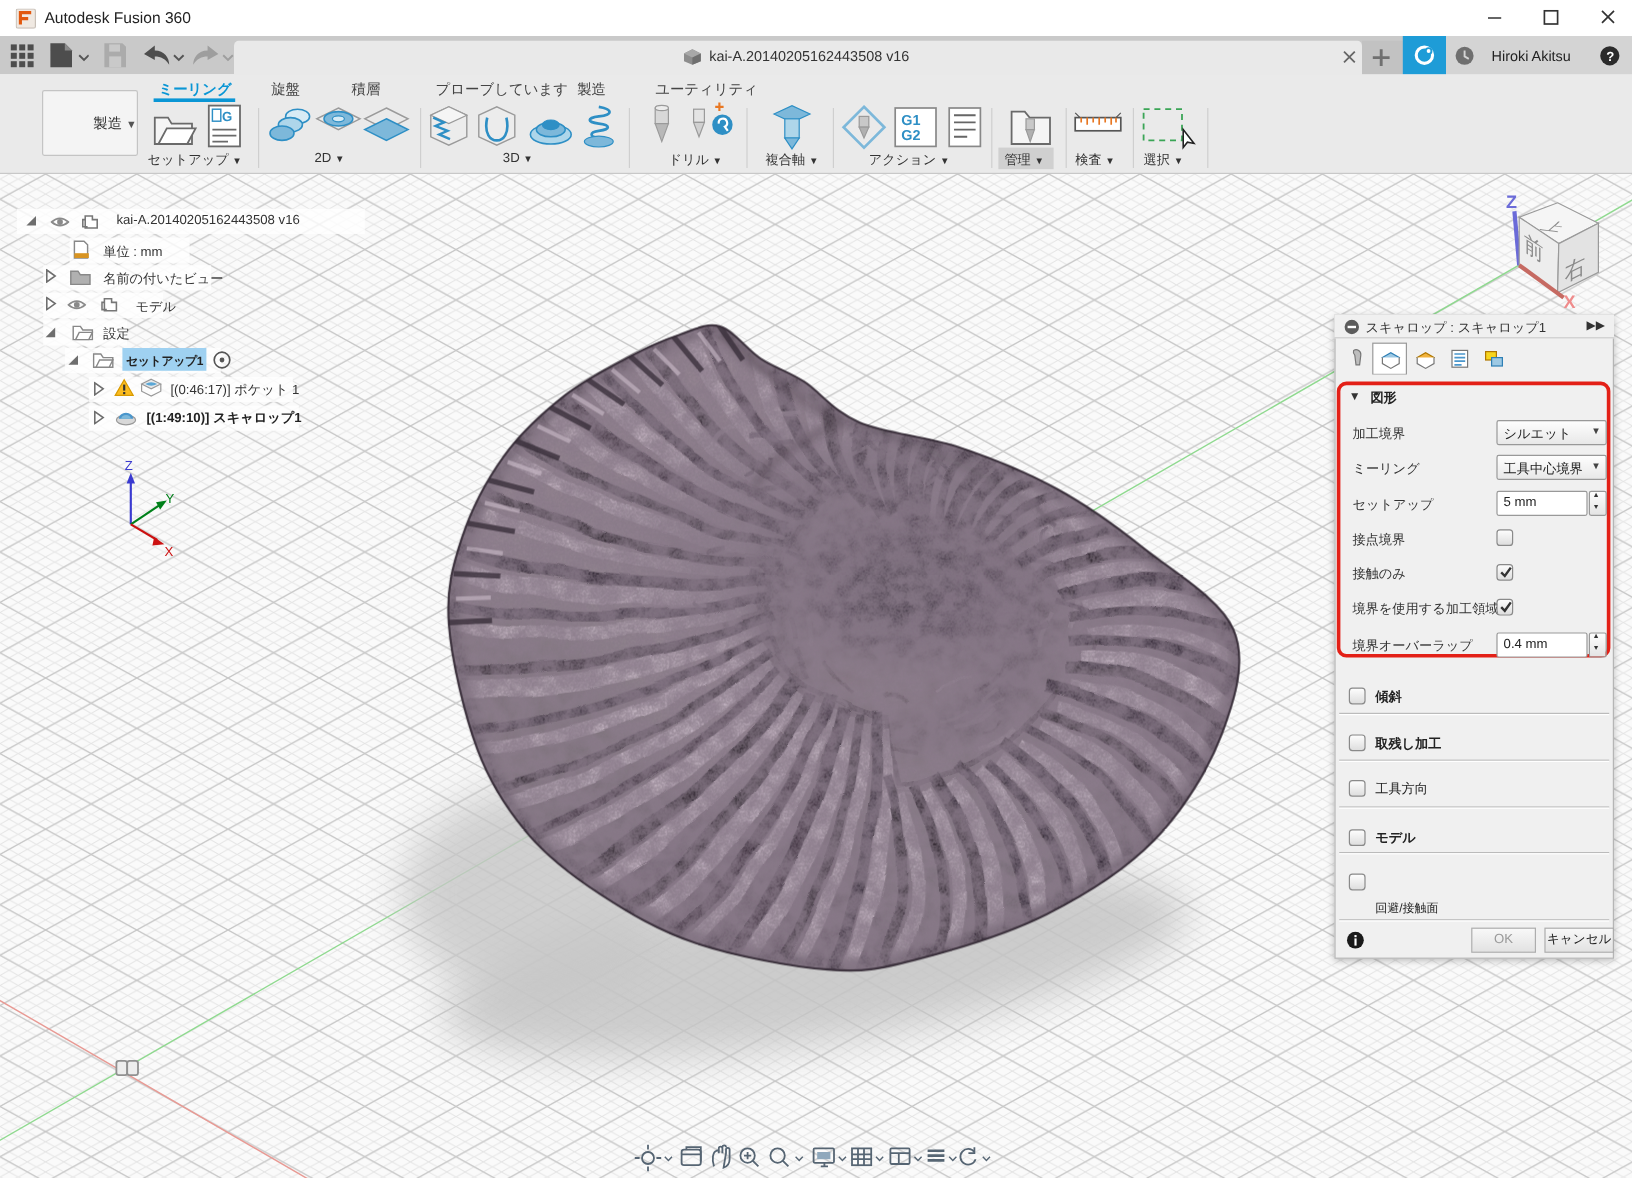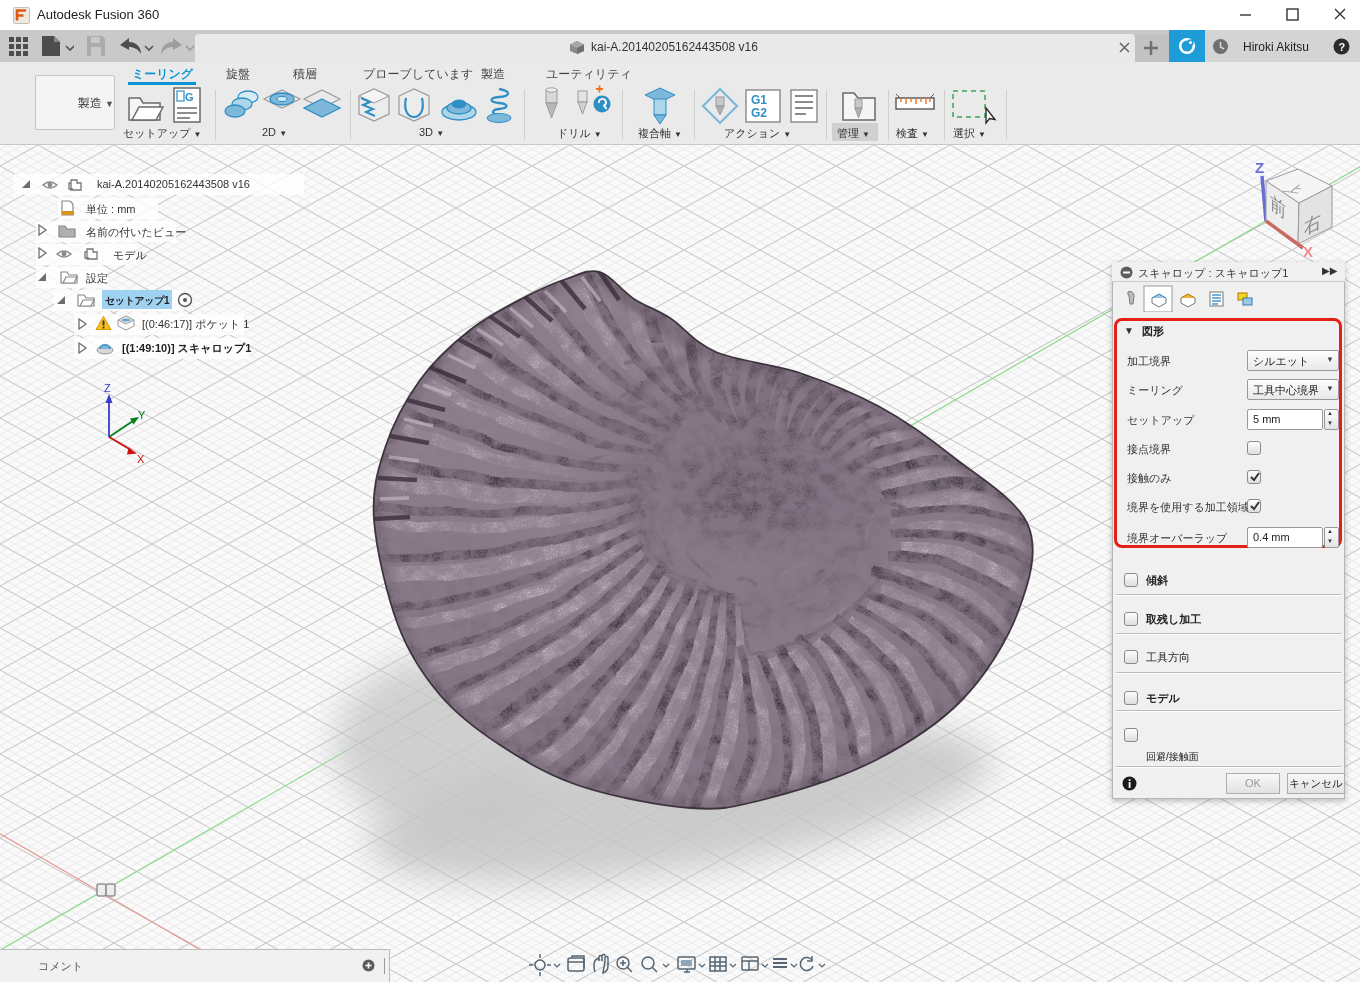--- a/index.html
+++ b/index.html
@@ -709,28 +709,20 @@
     <div class="abs" style="left:1116px;top:527px;width:225px;height:2px;border-top:1px solid #bbb;border-bottom:1px solid #fff"></div>
     <div class="abs" style="left:1116px;top:565px;width:225px;height:2px;border-top:1px solid #bbb;border-bottom:1px solid #fff"></div>
     <div class="abs" style="left:1116px;top:621px;width:225px;height:2px;border-top:1px solid #bbb;border-bottom:1px solid #fff"></div>
     <svg class="abs" style="left:1122px;top:631px" width="15" height="15">
       <circle cx="7.5" cy="7.5" r="7" fill="#1a1a1a"></circle>
       <rect x="6.7" y="6" width="1.8" height="6" fill="#fff"></rect>
       <rect x="6.7" y="3.2" width="1.8" height="1.8" fill="#fff"></rect>
     </svg>
     <div class="abs" style="left:1226px;top:628px;width:54px;height:21px;background:linear-gradient(#f8f8f8,#e2e2e2);border:1px solid #adadad;text-align:center;line-height:19px;font-size:11px;color:#9a9a9a">OK</div>
     <div class="abs nw" style="left:1287px;top:628px;width:58px;height:21px;background:linear-gradient(#f8f8f8,#e2e2e2);border:1px solid #adadad;text-align:center;line-height:19px;font-size:10.5px;color:#222;white-space:nowrap">キャンセル</div>
-<div class="abs" style="left:0;top:804px;width:390px;height:33px;background:#f1f1f1;border:1px solid #bdbdbd;border-left:none;border-bottom:none">
-      <span class="abs" style="left:38px;top:9px;font-size:11px;color:#555">コメント</span>
-      <svg class="abs" style="left:362px;top:9px" width="13" height="13">
-        <circle cx="6.5" cy="6.5" r="6" fill="#5c5c5c"></circle>
-        <path d="M6.5,3.5 v6 M3.5,6.5 h6" stroke="#fff" stroke-width="1.6"></path>
-      </svg>
-      <div class="abs" style="left:384px;top:8px;width:1px;height:16px;background:#999"></div>
-    </div>
     <svg class="abs" style="left:528px;top:807px" width="300" height="26" fill="none" stroke="#566573" stroke-width="1.5">
 <g>
         <circle cx="12" cy="13" r="5"></circle>
         <path d="M12,2 v4 M12,20 v4 M1,13 h4 M19,13 h4"></path>
         <path d="M26,12 l3,3 3,-3" stroke-width="1.2"></path>
       </g>
 <g transform="translate(38,0)">
         <rect x="2" y="6" width="16" height="13" rx="2"></rect>
         <path d="M2,10 h16"></path>
         <path d="M6,6 v-2 h12 v12"></path>

